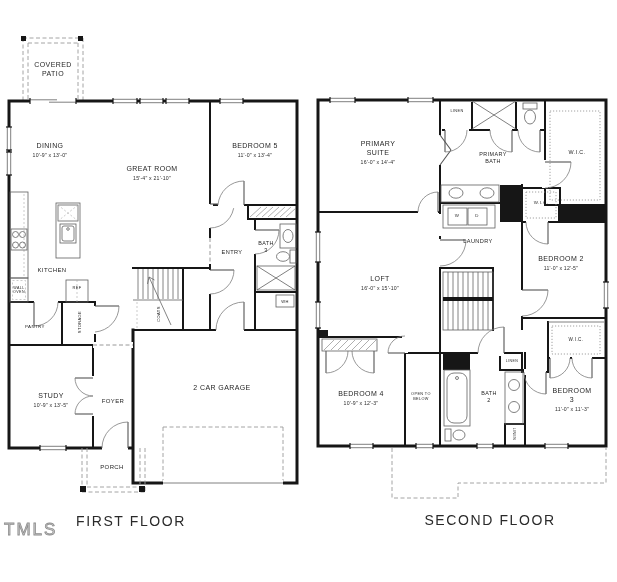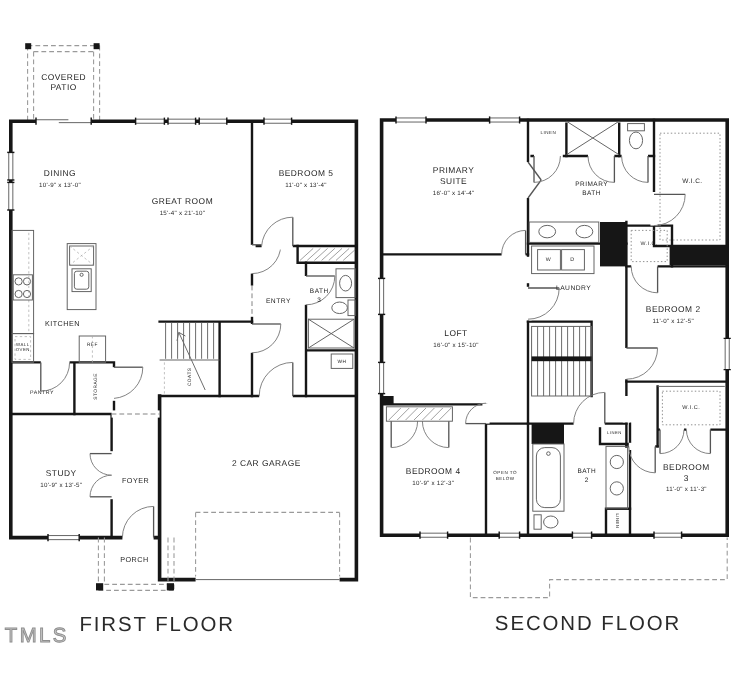--- a/index.html
+++ b/index.html
@@ -23,21 +23,21 @@
   .win .cap{stroke:#161616;stroke-width:1.2}
   .hatch{stroke:#7a7a7a;stroke-width:.6}
   .stair{stroke:#666;stroke-width:.8}
   
   .lbl{position:absolute;transform:translate(-50%,-50%);text-align:center;color:#1f1f1f;
        letter-spacing:.4px;line-height:1.25;}
   .lbl div{white-space:pre-line}
   .lbl .rd{font-size:.74em;letter-spacing:.2px;margin-top:1px;color:#2b2b2b}
   .rot{transform:translate(-50%,-50%) rotate(-90deg)}
   .rot90{transform:translate(-50%,-50%) rotate(90deg)}
-  .title{position:absolute;transform:translate(-50%,-50%);font-size:17px;letter-spacing:1.6px;
+  .title{position:absolute;transform:translate(-50%,-50%);font-size:14px;letter-spacing:1.6px;
          color:#2a2a2a;white-space:nowrap}
   .watermark{position:absolute;font-size:17px;letter-spacing:2px;color:#c9c9c9;
              -webkit-text-stroke:.8px #8f8f8f;}
 </style>
 </head>
 <body>
 
 <div id="canvas">
 
 <svg width="617" height="582" viewBox="0 0 617 582">

